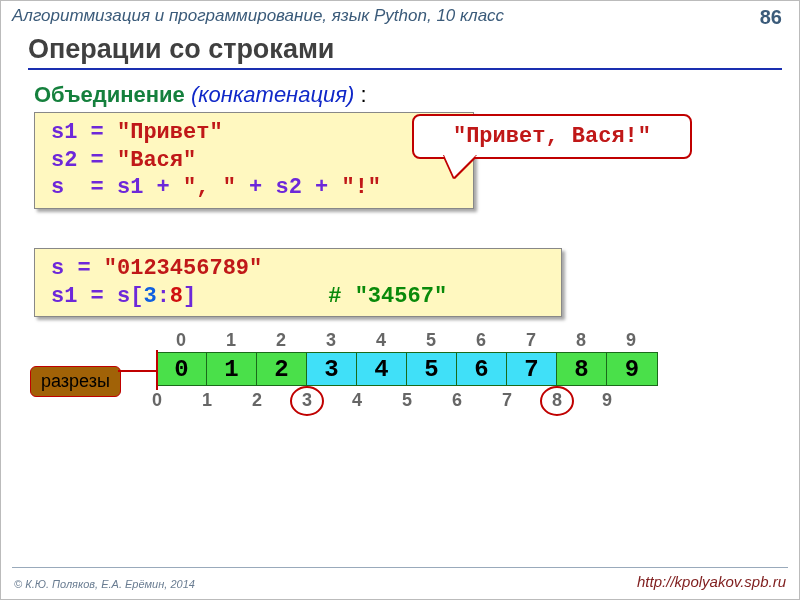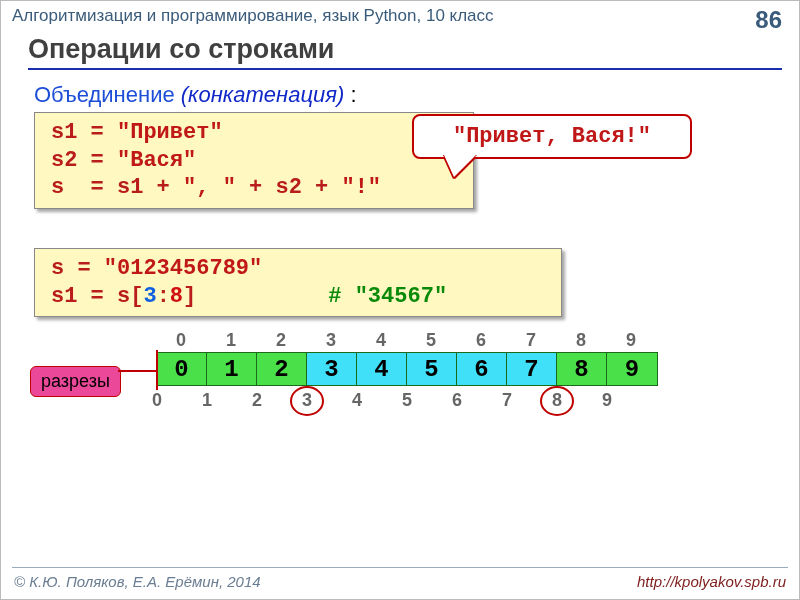--- a/index.html
+++ b/index.html
@@ -18,64 +18,65 @@
     top: 0; left: 0;
     width: 800px;
     height: 600px;
     border: 1px solid #bbb;
   }
   .topbar {
     position: absolute;
     top: 6px;
     left: 12px;
     right: 12px;
+    font-style: italic;
     color: #3b5b7a;
     font-size: 17px;
   }
   .page-number {
     position: absolute;
     top: 6px;
     right: 18px;
     font-style: normal;
     font-weight: bold;
     color: #3b5b7a;
-    font-size: 24px;
+    font-size: 20px;
   }
   .title {
     position: absolute;
     top: 34px;
     left: 28px;
     right: 18px;
     font-size: 27px;
     font-weight: bold;
     color: #404040;
     border-bottom: 2.5px solid #1a2fb0;
     padding-bottom: 3px;
   }
   .section-concat {
     position: absolute;
     top: 82px;
     left: 34px;
     font-size: 22px;
   }
-  .section-concat .b { color: #1d4ed8; font-weight: normal; }
+  .section-concat .b { color: #15803d; font-weight: bold; }
   .section-concat .i { color: #1028c8; font-style: italic; text-align: right; }
   .codebox {
     position: absolute;
     background: #fff8c0;
     border: 1px solid #888;
     box-shadow: 3px 3px 3px rgba(0,0,0,0.35);
     font-family: "Courier New", monospace;
     font-size: 22px;
     font-weight: bold;
     padding: 6px 12px 6px 16px;
     line-height: 1.25;
     white-space: pre;
   }
-  .codebox .kw { color: #b91c1c; }
+  .codebox .kw { color: #6d28d9; }
   .codebox .str { color: #c01818; font-family:"Courier New",monospace; }
   .codebox .num-blue { color: #1060e0; }
   .codebox .num-red { color: #d01010; }
   .codebox .cmt { color: #0a8a0a; }
   .codebox1 { top: 112px; left: 34px; width: 440px; }
   .callout {
     position: absolute;
     top: 114px;
     left: 412px;
     width: 280px;
@@ -158,38 +159,38 @@
     width: 34px; height: 30px;
     border: 2px solid #c00000;
     border-radius: 50%;
   }
   .circle.c3 { top: 386px; left: 290px; }
   .circle.c8 { top: 386px; left: 540px; }
   .cutlabel {
     position: absolute;
     top: 366px;
     left: 30px;
-    background: #ec4899;
+    background: #a16207;
     border: 1.5px solid #c00000;
     border-radius: 6px;
     padding: 4px 10px;
     font-size: 18px;
     color: #000;
   }
   .cutline {
     position: absolute;
     background: #c00000;
   }
   .footer-left {
     position: absolute;
     bottom: 10px;
     left: 14px;
     font-style: italic;
     color: #6a7d92;
-    font-size: 15px;
+    font-size: 11px;
   }
   .footer-right {
     position: absolute;
     bottom: 10px;
     right: 14px;
     font-style: italic;
     color: #7f1d1d;
     font-size: 15px;
   }
   .footer-rule {

